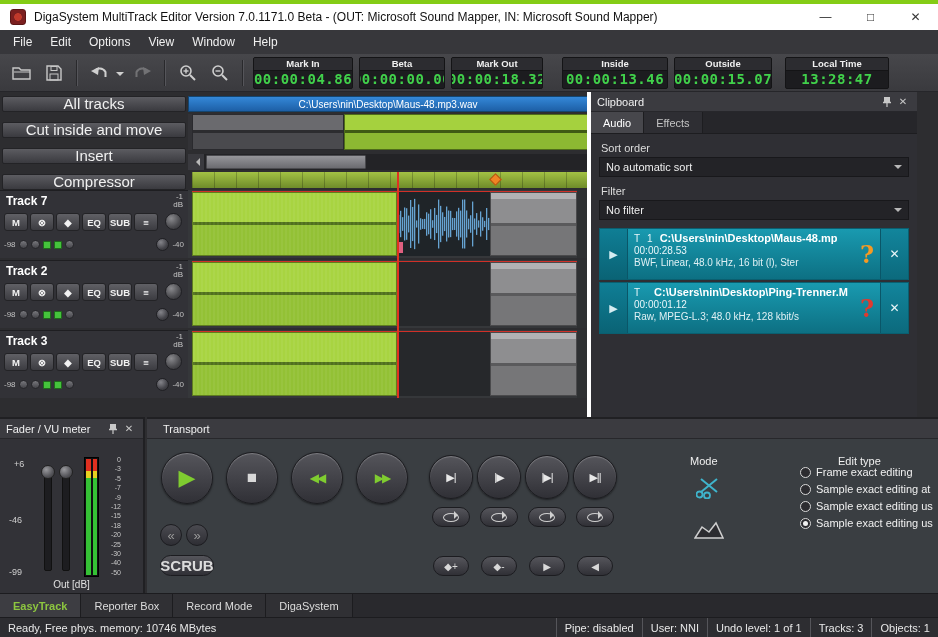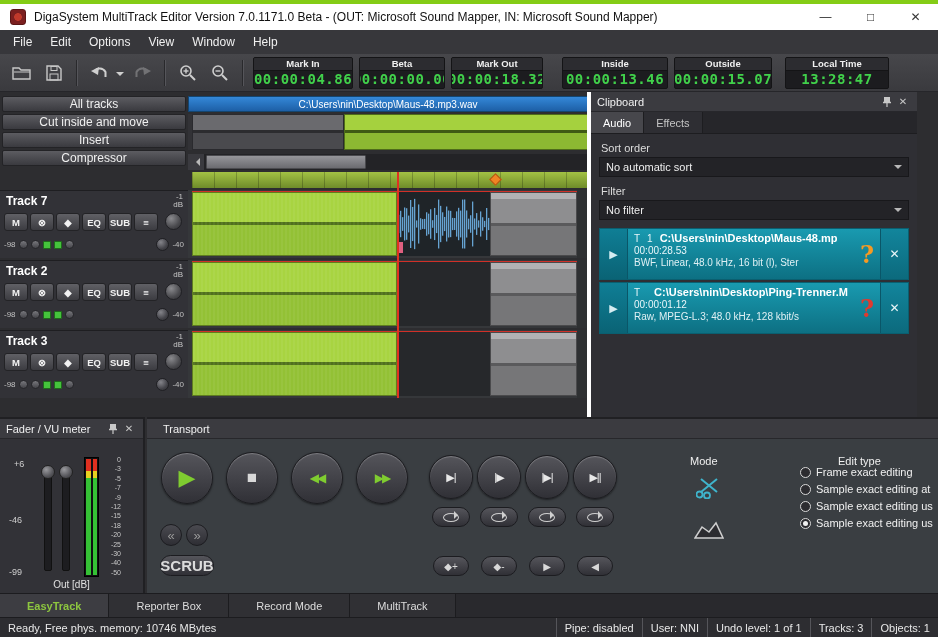--- a/index.html
+++ b/index.html
@@ -21,21 +21,21 @@
   .tool-icon{width:28px;height:28px;display:flex;align-items:center;justify-content:center;margin:0 2px}
   .tool-icon.dim{opacity:.35}
   .caret-down{width:0;height:0;border:4px solid transparent;border-top-color:#cfcfcf;margin:6px 2px 0 0}
   .tsep{width:0;height:26px;border-left:1px solid #29292c;border-right:1px solid #55555a;margin:0 6px}
   .time-box{height:32px;background:#1c1c1f;border:1px solid #141416;border-radius:2px;margin:0 3px;display:flex;flex-direction:column;overflow:hidden;flex:none}
   .time-label{height:13px;background:#2c2c30;font-size:9.5px;font-weight:bold;color:#f0f0f0;display:flex;align-items:center;justify-content:center;border-bottom:1px solid #141416}
   .time-value{flex:1;display:flex;align-items:center;justify-content:center;font-family:"DejaVu Sans Mono",monospace;font-size:14px;font-weight:bold;color:#41d14b;letter-spacing:.5px}
 
   
   .track-controls{position:absolute;left:0;top:92px;width:188px;height:325px;background:#2d2d30}
-  .action-btn{display:block;width:184px;height:16px;margin:2px 2px;background:linear-gradient(#5c5c61,#3a3a3f);border:1px solid #232326;border-radius:2px;color:#f0f0f0;font-size:12px;text-align:center;line-height:14px}
+  .action-btn{display:block;width:184px;height:16px;margin:10px 2px;background:linear-gradient(#5c5c61,#3a3a3f);border:1px solid #232326;border-radius:2px;color:#f0f0f0;font-size:15px;text-align:center;line-height:14px}
   .action-btn:first-child{margin-top:4px}
   .track-ctl{position:absolute;left:0;width:188px;height:68px;background:#323237;border-top:1px solid #1e1e21}
   .tname{position:absolute;left:6px;top:3px;font-weight:bold;font-size:12px;color:#fff}
   .scale-top{position:absolute;right:5px;top:2px;font-size:8px;color:#c8c8c8;text-align:right;line-height:8px}
   .sbtn-row{position:absolute;left:4px;top:22px;display:flex;gap:2px}
   .sbtn{width:24px;height:18px;background:linear-gradient(#606065,#3c3c41);border:1px solid #232326;border-radius:3px;color:#f2f2f2;font-size:9.5px;font-weight:bold;display:flex;align-items:center;justify-content:center}
   .knob{position:absolute;right:6px;top:22px;width:17px;height:17px;border-radius:50%;background:radial-gradient(circle at 35% 30%,#8a8a8e,#4a4a4e 60%,#2e2e32);border:1px solid #202024}
   .mini-row{position:absolute;left:4px;top:47px;right:4px;display:flex;align-items:center;gap:3px;font-size:8px;color:#c0c0c0}
   .mini-circle{width:9px;height:9px;border-radius:50%;background:linear-gradient(#77777c,#45454a);border:1px solid #26262a}
   .led{width:8px;height:8px;background:#45c33c;border:1px solid #1f6b1b;border-radius:1px}
@@ -109,21 +109,21 @@
   .loop-glyph::after{content:"";position:absolute;right:-4px;top:-3px;border:4px solid transparent;border-left-color:#d0d0d0}
   .mini-nav{position:absolute;width:22px;height:22px;border-radius:50%;background:linear-gradient(#4a4a50,#2e2e34);border:1px solid #1c1c20;display:flex;align-items:center;justify-content:center;color:#9a9a9a;font-size:13px;top:105px}
   .scrub{position:absolute;left:13px;top:136px;width:54px;height:21px;border-radius:11px;background:linear-gradient(#55555b,#303036);border:1px solid #1c1c20;display:flex;align-items:center;justify-content:center;font-size:15px;font-weight:bold;color:#dcdcdc}
   .mode-label,.edit-label{position:absolute;top:36px;font-size:11px;color:#f0f0f0}
   .radio-row{position:absolute;display:flex;align-items:center;gap:5px;font-size:11px;color:#f0f0f0;white-space:nowrap}
   .radio{width:11px;height:11px;border-radius:50%;border:1px solid #d8d8d8;background:#2c2c30;position:relative;flex:none}
   .radio.active::after{content:"";position:absolute;left:2px;top:2px;width:5px;height:5px;border-radius:50%;background:#f0f0f0}
 
   
   .tabbar{position:absolute;left:0;top:593px;width:938px;height:24px;background:#29292d;border-top:1px solid #1c1c1f;display:flex}
-  .btab{padding:0 27px;display:flex;align-items:center;font-size:11px;color:#dcdcdc;background:#303034;border-right:1px solid #1c1c1f}
+  .btab{padding:0 13px;display:flex;align-items:center;font-size:11px;color:#dcdcdc;background:#303034;border-right:1px solid #1c1c1f}
   .btab.active{background:#3d3d42;color:#8dc63f;font-weight:bold}
   .statusbar{position:absolute;left:0;top:617px;width:938px;height:20px;background:#2d2d31;border-top:1px solid #1c1c1f;display:flex;align-items:center;font-size:11px;color:#e8e8e8}
   .status-msg{padding:0 8px;flex:1;white-space:nowrap;overflow:hidden}
   .status-seg{border-left:1px solid #55555a;padding:0 8px;height:100%;display:flex;align-items:center;white-space:nowrap}
 </style>
 </head>
 <body>
 
 <div class="titlebar">
   <span class="app-icon"></span>
@@ -566,21 +566,21 @@
   <div class="radio-row" style="left:653px;top:98px">
     <span class="radio active"></span>
     <span>Sample exact editing us</span>
   </div>
 </div>
 
 <div class="tabbar">
   <span class="btab active">EasyTrack</span>
   <span class="btab">Reporter Box</span>
   <span class="btab">Record Mode</span>
-  <span class="btab">MultiTrack</span>
+  <span class="btab">DigaSystem</span>
 </div>
 
 <div class="statusbar">
   <span class="status-msg">Ready, Free phys. memory: 10746 MBytes</span>
   <span class="status-seg">Pipe: disabled</span>
   <span class="status-seg">User: NNI</span>
   <span class="status-seg">Undo level: 1 of 1</span>
   <span class="status-seg">Tracks: 3</span>
   <span class="status-seg">Objects: 1</span>
 </div>

